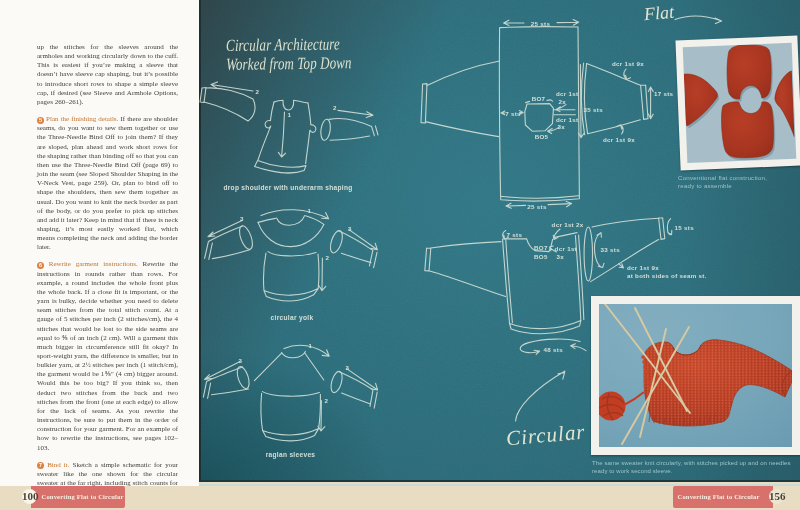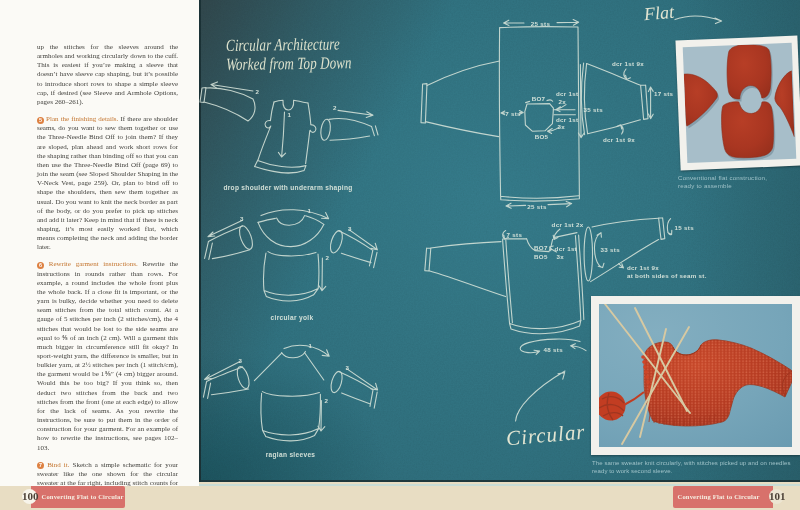--- a/index.html
+++ b/index.html
@@ -253,13 +253,13 @@
 </svg>
 </div>
   </div>
 <div class="cap" style="left:678px;top:174px;width:120px">Conventional flat construction,<br>ready to assemble</div>
 <div class="cap" style="left:592px;top:460px;width:240px;font-size:6px;letter-spacing:0.1px">The same sweater knit circularly, with stitches picked up and on needles<br>ready to work second sleeve.</div>
 <div id="band"></div>
 <div id="lightline"></div>
 <div class="redlbl" id="red100">Converting Flat to Circular</div>
 <div class="redlbl" id="red101">Converting Flat to Circular</div>
 <div class="pgnum" id="pg100">100</div>
-<div class="pgnum" id="pg101">101</div>
+<div class="pgnum" id="pg101">156</div>
 
 </body></html>

